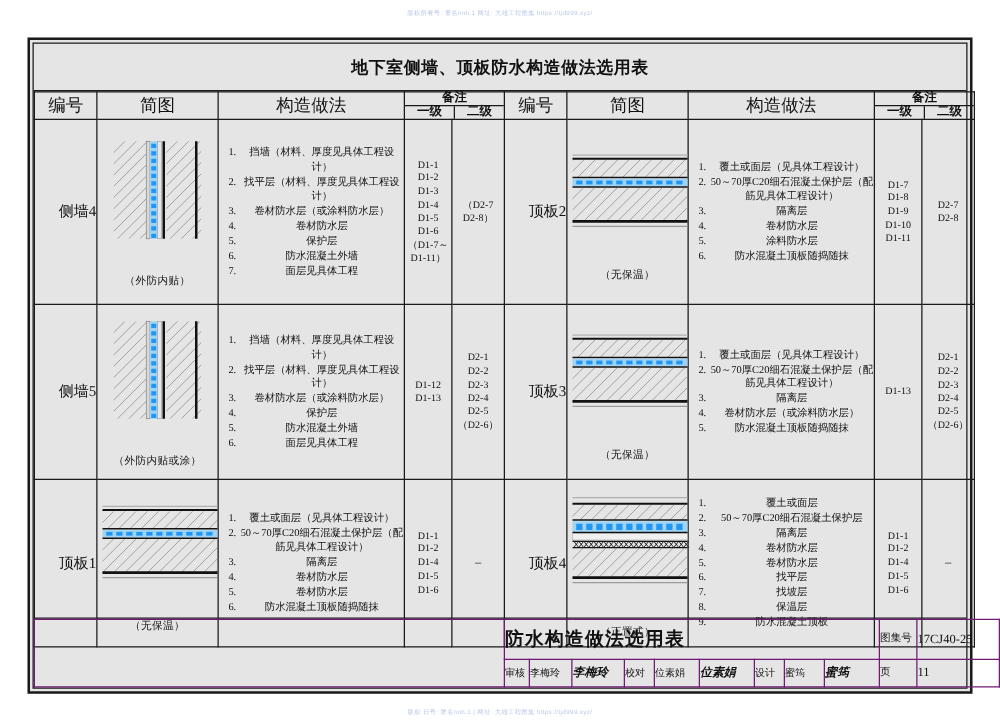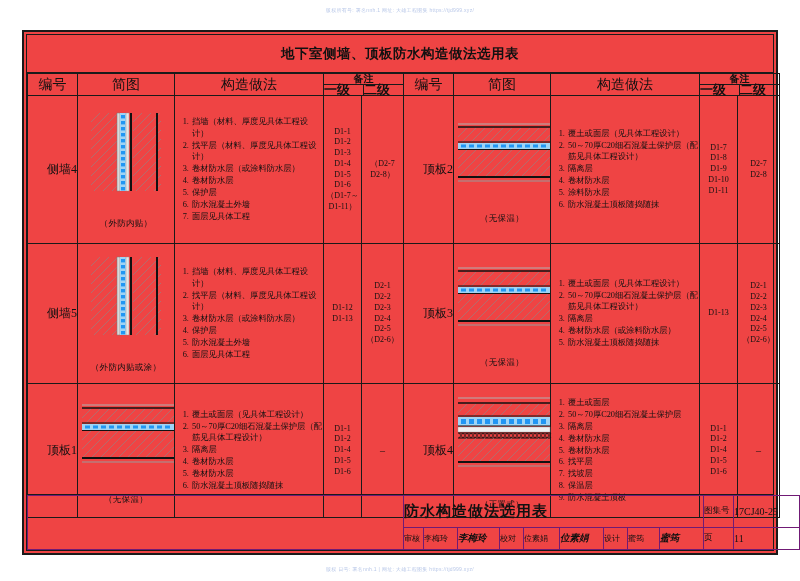--- a/index.html
+++ b/index.html
@@ -22,21 +22,21 @@
   }
   .wm-top{top:7px;}
   .wm-bot{top:566px;}
 
   .sheet{
     position:absolute;
     left:22px;top:30px;
     width:756px;height:525px;
     border:2px solid #1a1a1a;
     box-sizing:border-box;
-    background:#ef4444;
+    background:#e5e5e5;
   }
   .sheet-inner{
     position:absolute;
     left:2px;top:2px;right:2px;bottom:2px;
     border:1px solid #1a1a1a;
     box-sizing:border-box;
   }
 
   
   .title-band{
@@ -68,35 +68,35 @@
     font-size:14px;
     font-weight:bold;
   }
   .remarks-head{padding:0;}
   .remarks-head .rh-top{
     border-bottom:1px solid #1a1a1a;
     height:10px;line-height:10px;text-align:center;font-size:10px;font-weight:bold;
   }
   .remarks-head .rh-bot{display:flex;height:10px;}
   .remarks-head .rh-bot span{
-    flex:1;text-align:left;font-size:13px;line-height:10px;font-weight:bold;
+    flex:1;text-align:center;font-size:10px;line-height:10px;font-weight:bold;
   }
   .remarks-head .rh-bot span:first-child{border-right:1px solid #1a1a1a;}
 
   .code-cell{
     text-align:right;
     font-size:12px;
     font-weight:bold;
   }
   .fig-cell{text-align:center;padding:4px 2px;}
   .fig-cap{font-size:8.5px;margin-top:19px;letter-spacing:.3px;}
 
   .method-cell{padding:5px 3px 5px 5px;font-size:8.3px;line-height:1.38;}
   ol.steps{margin:0;padding:0 0 0 16px;}
-  ol.steps li{margin:0 0 .5px 0;padding-left:1px;}
+  ol.steps li{margin:0 0 .5px 0;padding-left:1px;text-align:center;}
 
   .rm{font-size:8px;line-height:1.34;text-align:center;font-family:"Liberation Serif",serif;padding:2px 1px;}
   .rm div{white-space:nowrap;}
   .rm-dash{font-size:10px;text-align:center;}
 
   
   .draw{display:inline-block;}
 
   
   .tblock{

